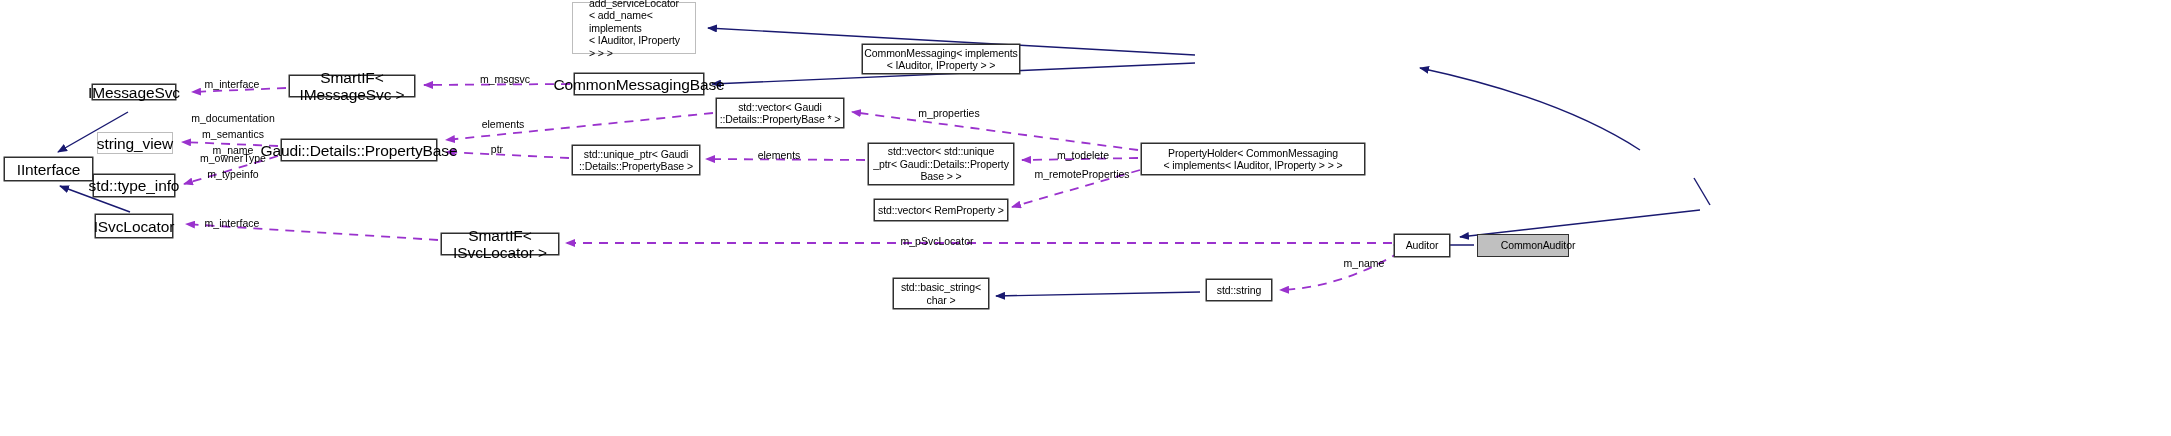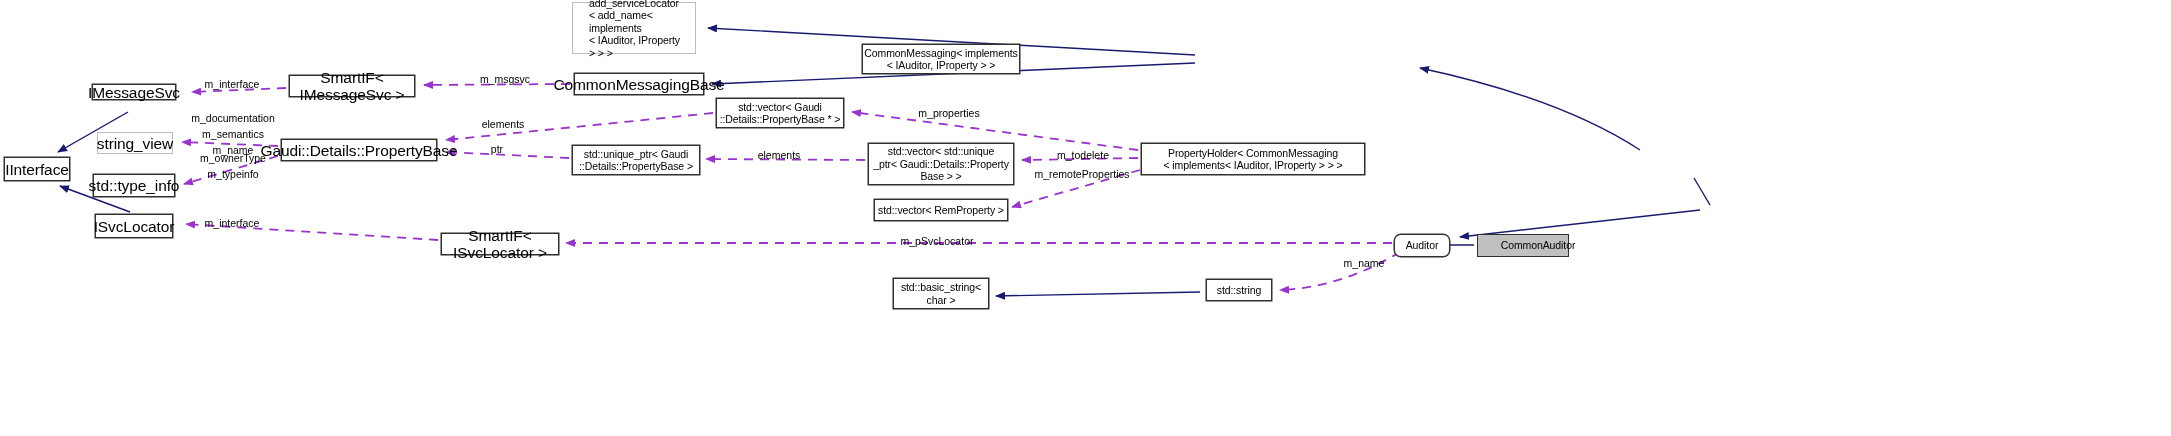--- a/index.html
+++ b/index.html
@@ -102,21 +102,21 @@
       <path d="M569,158 L446,152" marker-end="url(#use-arrow)"></path>
       <path d="M865,160 L706,159" marker-end="url(#use-arrow)"></path>
       <path d="M1138,150 L852,112" marker-end="url(#use-arrow)"></path>
       <path d="M1138,158 L1022,160" marker-end="url(#use-arrow)"></path>
       <path d="M1140,170 L1012,207" marker-end="url(#use-arrow)"></path>
       <path d="M1392,243 L566,243" marker-end="url(#use-arrow)"></path>
       <path d="M1400,252 Q1340,288 1280,290" marker-end="url(#use-arrow)"></path>
     </g>
   </svg>
 
-  <div class="node solid-dark" style="left:4px;   top:157px; width:66px;  height:24px;">IInterface</div>
+  <div class="node solid-dark" style="left:4px;   top:157px; width:89px;  height:24px;">IInterface</div>
   <div class="node solid-dark" style="left:92px;  top:84px;  width:84px;  height:16px;">IMessageSvc</div>
   <div class="node faded" style="left:97px;  top:132px; width:76px;  height:22px;">string_view</div>
   <div class="node solid-dark" style="left:93px;  top:174px; width:82px;  height:23px;">std::type_info</div>
   <div class="node solid-dark" style="left:95px;  top:214px; width:78px;  height:24px;">ISvcLocator</div>
   <div class="node solid-dark" style="left:289px; top:75px;  width:126px; height:22px;">SmartIF&lt; IMessageSvc &gt;</div>
   <div class="node solid-dark" style="left:281px; top:139px; width:156px; height:22px;">Gaudi::Details::PropertyBase</div>
   <div class="node solid-dark" style="left:441px; top:233px; width:118px; height:22px;">SmartIF&lt; ISvcLocator &gt;</div>
   <div class="node faded" style="left:572px; top:2px;   width:124px; height:52px; font-size:10.5px; line-height:12.5px; text-align:left; justify-content:flex-start; padding-left:16px;">add_serviceLocator
 &lt; add_name&lt; implements
 &lt; IAuditor, IProperty
@@ -130,21 +130,21 @@
 ::Details::PropertyBase * &gt;</div>
   <div class="node solid-dark" style="left:868px; top:143px; width:146px; height:42px; font-size:10.5px; line-height:12.5px;">std::vector&lt; std::unique
 _ptr&lt; Gaudi::Details::Property
 Base &gt; &gt;</div>
   <div class="node solid-dark" style="left:874px; top:199px; width:134px; height:22px; font-size:10.5px;">std::vector&lt; RemProperty &gt;</div>
   <div class="node solid-dark" style="left:862px; top:44px;  width:158px; height:30px; font-size:10.5px; line-height:12.5px;">CommonMessaging&lt; implements
 &lt; IAuditor, IProperty &gt; &gt;</div>
   <div class="node solid-dark" style="left:1141px;top:143px; width:224px; height:32px; font-size:10.5px; line-height:12.5px;">PropertyHolder&lt; CommonMessaging
 &lt; implements&lt; IAuditor, IProperty &gt; &gt; &gt;</div>
   <div class="node solid-dark" style="left:1206px;top:279px; width:66px;  height:22px; font-size:10.5px;">std::string</div>
-  <div class="node solid-dark" style="left:1394px;top:234px; width:56px;  height:23px; font-size:10.5px;border-radius:7px;">Auditor</div>
+  <div class="node solid-dark" style="left:1394px;top:234px; width:56px;  height:23px; font-size:10.5px;">Auditor</div>
   <div class="node current" style="left:1477px;top:234px; width:92px;  height:23px; font-size:10.5px;padding-left:30px;">CommonAuditor</div>
 
   <div class="edge-label" style="left:193px;  top:76px;  width:78px;  font-size:10.5px;">m_interface</div>
   <div class="edge-label" style="left:183px;  top:110px; width:100px; font-size:10.5px;">m_documentation
 m_semantics
 m_name</div>
   <div class="edge-label" style="left:190px;  top:150px; width:86px;  font-size:10.5px;">m_ownerType
 m_typeinfo</div>
   <div class="edge-label" style="left:193px;  top:215px; width:78px;  font-size:10.5px;">m_interface</div>
   <div class="edge-label" style="left:472px;  top:71px;  width:66px;  font-size:10.5px;">m_msgsvc</div>

